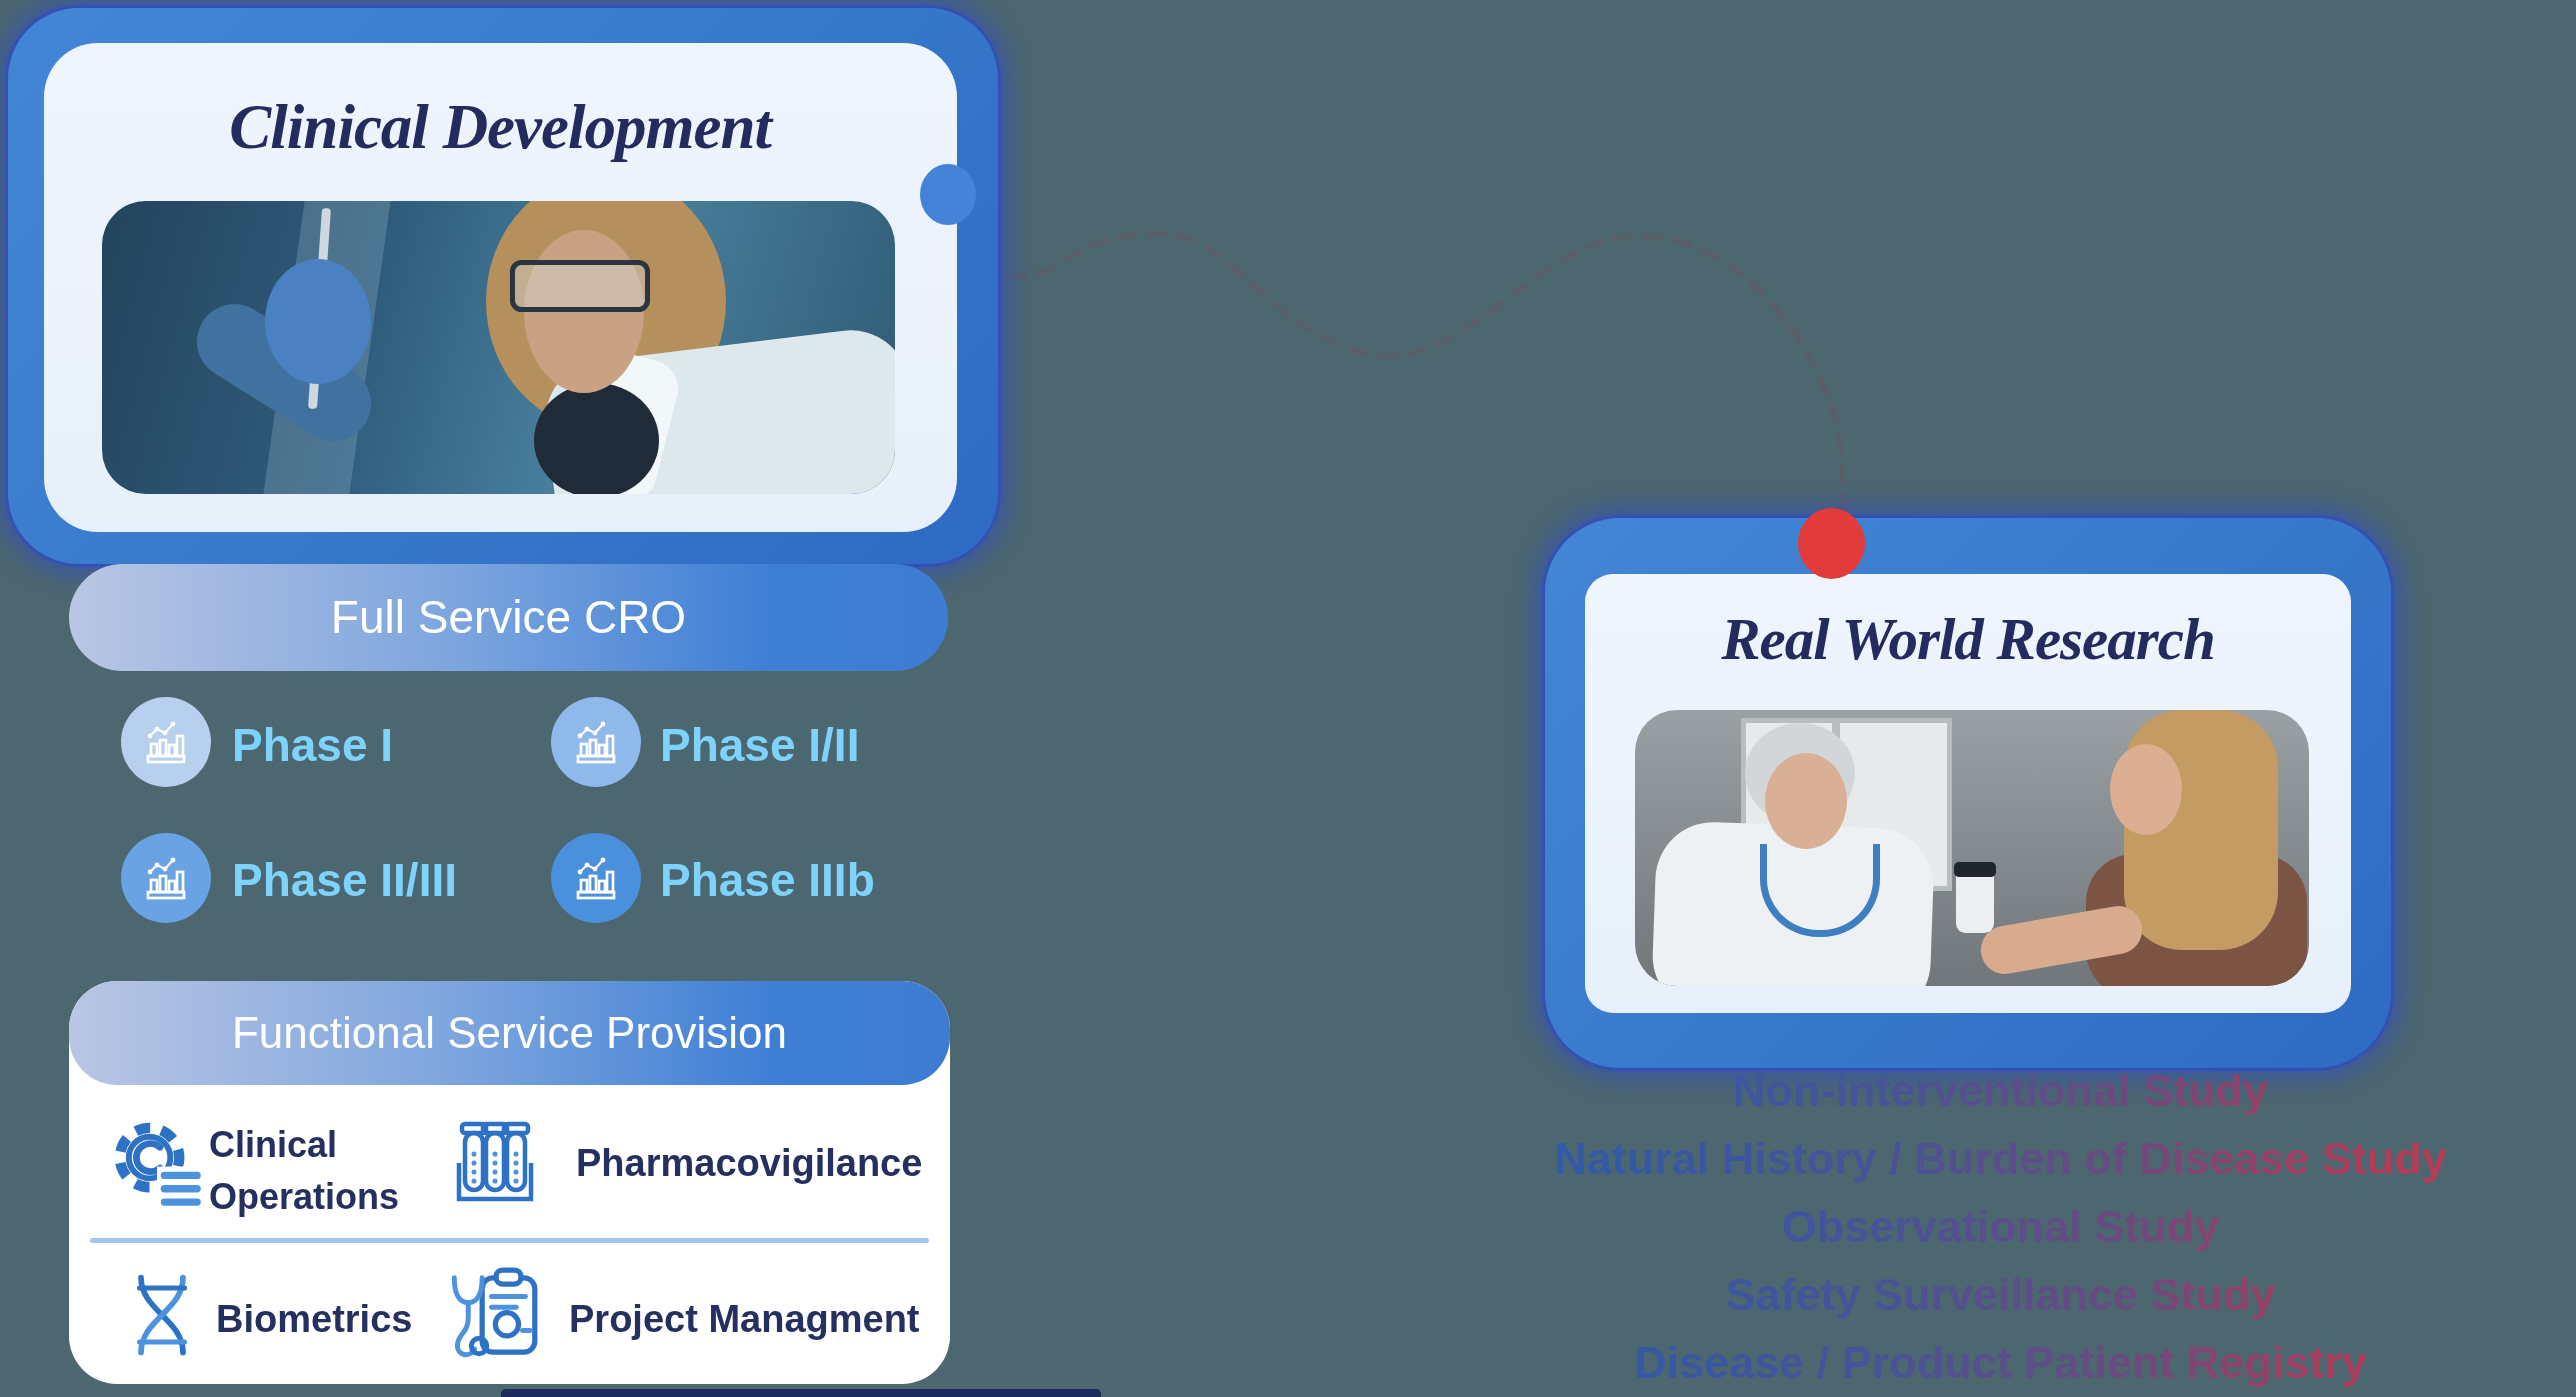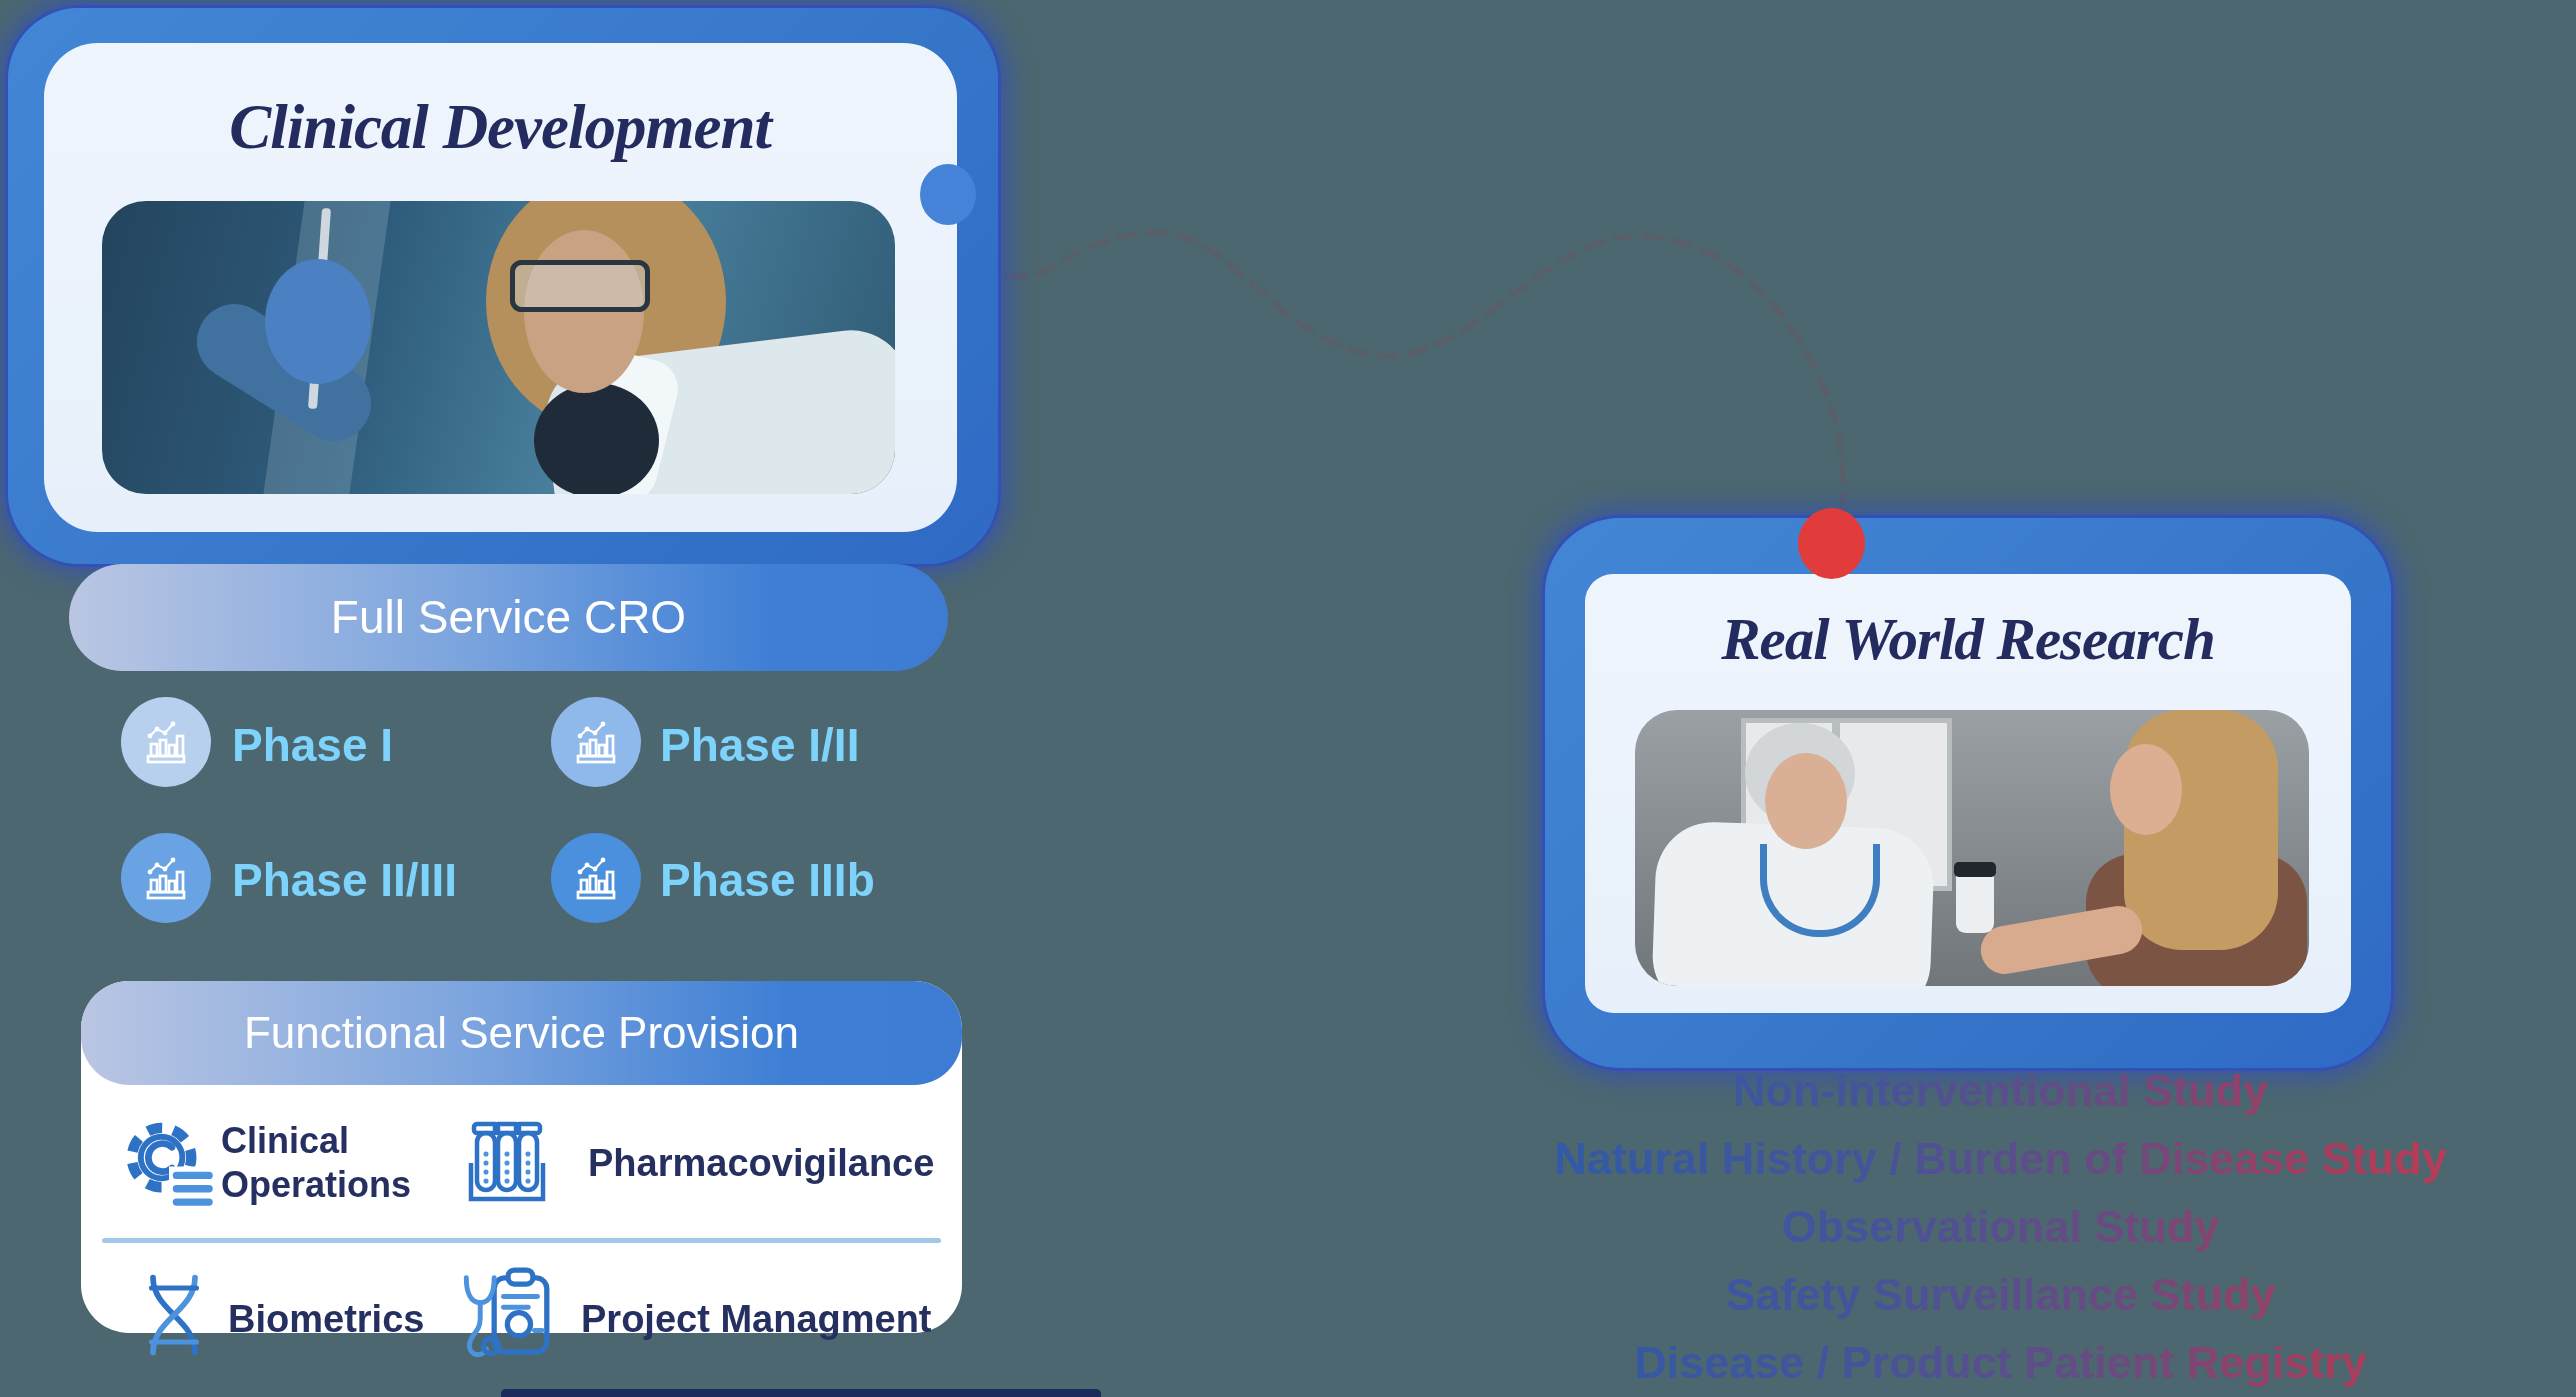--- a/index.html
+++ b/index.html
@@ -28,21 +28,21 @@
     background:linear-gradient(90deg,#bac6e3 0%,#7ba4de 45%,#3e7fd5 80%,#3d7cd2 100%);
     color:#ffffff;font-weight:400;text-align:center;
   }
 
   
   .phase-circle{position:absolute;width:90px;height:90px;border-radius:50%;display:flex;align-items:center;justify-content:center;}
   .pc0{background:#b7d0ee;} .pc1{background:#8fb9ea;} .pc2{background:#69a3e4;} .pc3{background:#4a90dd;}
   .phase-label{position:absolute;font-size:46px;font-weight:700;color:#7dd3fc;white-space:nowrap;}
 
   
-  .fsp-card{position:absolute;left:69px;top:981px;width:881px;height:352px;border-radius:48px;background:#ffffff;margin-left:12px;}
+  .fsp-card{position:absolute;left:69px;top:981px;width:881px;height:403px;border-radius:48px;background:#ffffff;}
   .fsp-band{position:absolute;left:0;top:0;width:881px;height:104px;border-radius:48px;line-height:104px;font-size:44px;}
   .svc-label{position:absolute;font-size:38px;font-weight:700;color:#253060;white-space:nowrap;}
   .divider{position:absolute;left:21px;top:257px;width:839px;height:4.8px;background:#a3c7ea;border-radius:2.9px;}
 
   
   .study-list{
     position:absolute;left:1511px;top:1057px;width:979px;text-align:center;
     font-weight:700;font-size:45px;line-height:68px;white-space:nowrap;
     background:linear-gradient(90deg,#2e5ba9 0%,#44549b 35%,#6b4a80 62%,#a53d5f 82%,#c23b52 100%);
     -webkit-background-clip:text;background-clip:text;color:transparent;
@@ -215,21 +215,21 @@
       <circle cx="26" cy="27" r="20" fill="none" stroke="#2e72c5" stroke-width="7" stroke-dasharray="10 7.7" stroke-dashoffset="4"></circle>
       <circle cx="26" cy="27" r="14" fill="#ffffff" stroke="#2e72c5" stroke-width="4"></circle>
       <path d="M33 20 A9.5 9.5 0 1 0 33 34" fill="none" stroke="#2e72c5" stroke-width="4.5" stroke-linecap="round"></path>
       <rect x="31" y="33" width="31" height="31" fill="#ffffff"></rect>
       <g stroke="#4d92dd" stroke-width="5" stroke-linecap="round">
         <line x1="36" y1="39" x2="58" y2="39"></line>
           <line x1="36" y1="48" x2="58" y2="48"></line>
           <line x1="36" y1="57" x2="58" y2="57"></line>
       </g>
     </svg>
-    <div class="svc-label" style="left:140px;top:138px;width:177px;white-space:normal;font-size:36px;line-height:44px;">Clinical Operations</div>
+    <div class="svc-label" style="left:140px;top:138px;width:177px;white-space:normal;font-size:36px;line-height:52px;">Clinical Operations</div>
 
     <svg class="abs" style="left:384px;top:140px;" width="84" height="84" viewBox="0 0 56 56">
       <g stroke="#2e72c5" stroke-width="3" fill="none">
         <rect x="6" y="2" width="16" height="6" rx="2"></rect>
           <rect x="20" y="2" width="16" height="6" rx="2"></rect>
           <rect x="34" y="2" width="16" height="6" rx="2"></rect>
         <rect x="8" y="8" width="12" height="38" rx="6"></rect>
           <rect x="22" y="8" width="12" height="38" rx="6"></rect>
           <rect x="36" y="8" width="12" height="38" rx="6"></rect>
         <path d="M4 28 L4 52 L52 52 L52 28"></path>

